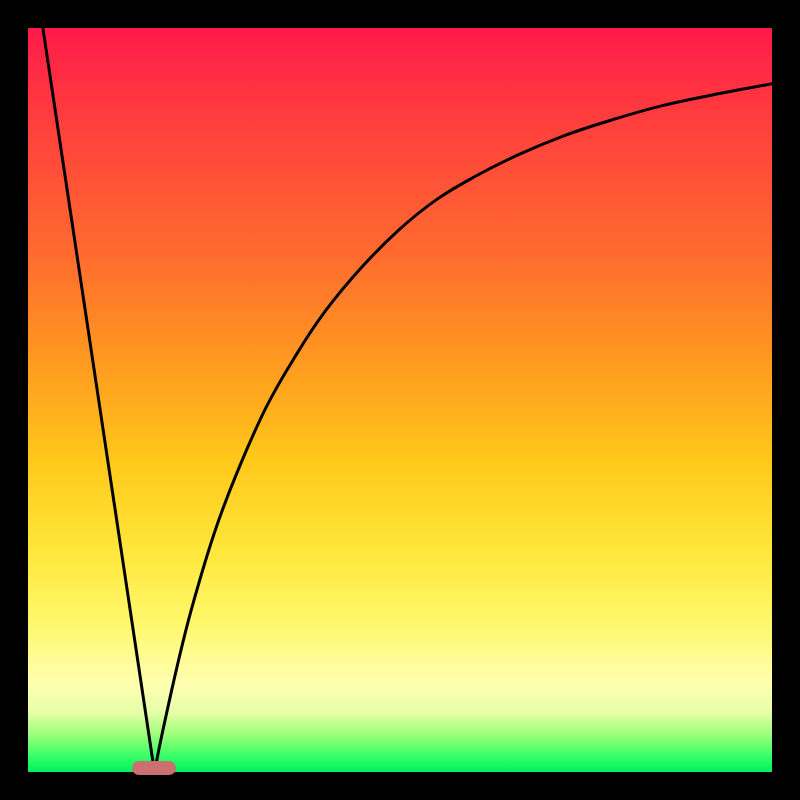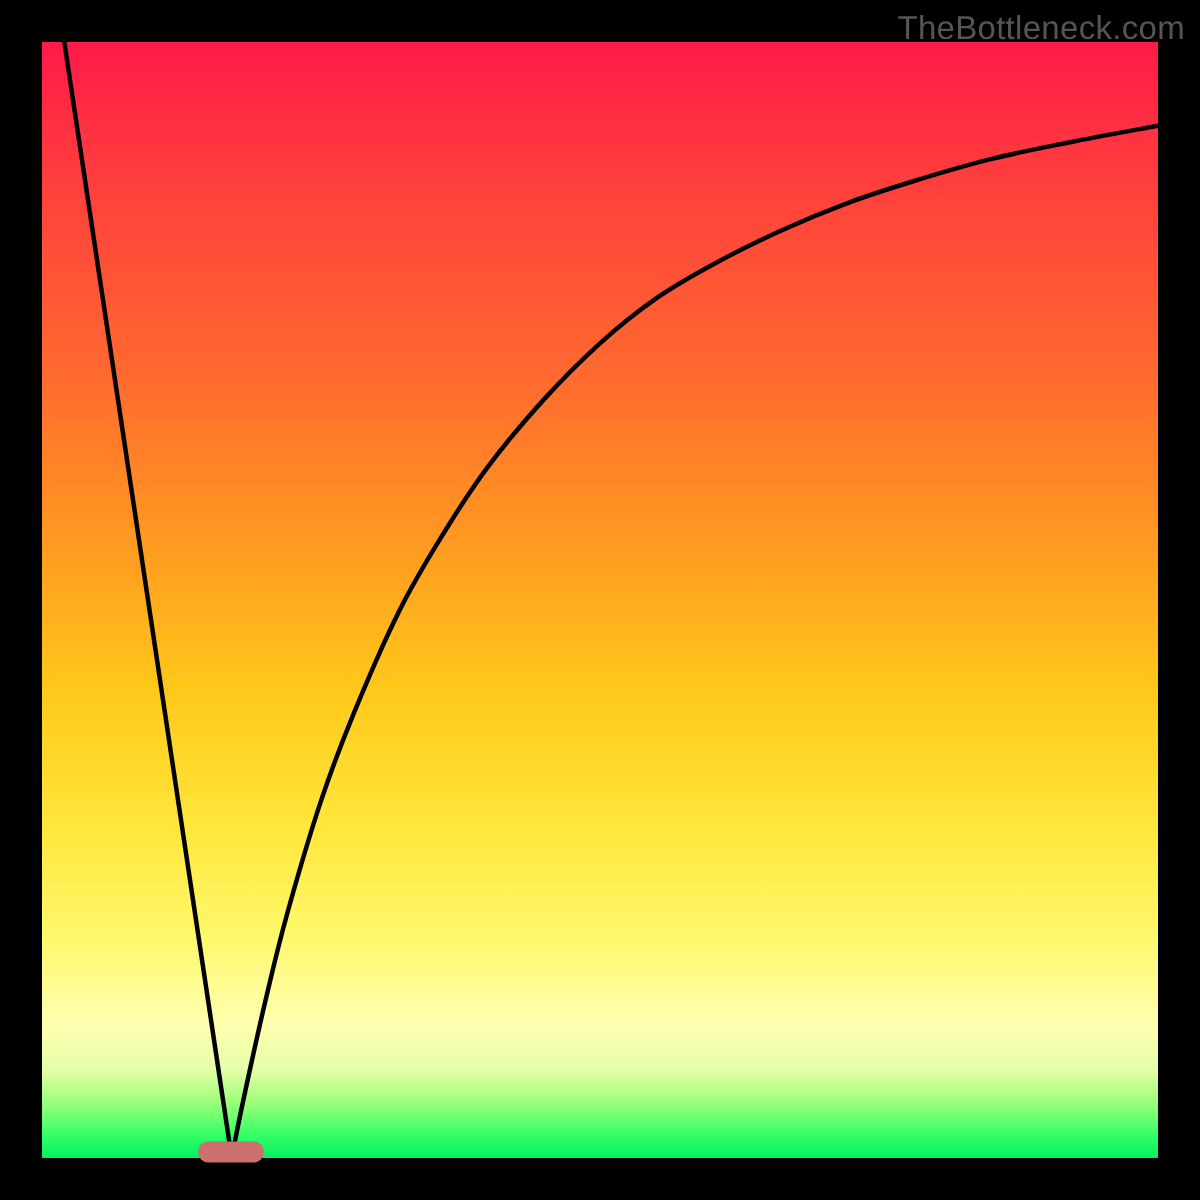--- a/index.html
+++ b/index.html
@@ -73,15 +73,14 @@
 
     <svg class="curve-svg" viewBox="0 0 744 744" preserveAspectRatio="none">
       <path id="left-branch-path" d="M14.88 0.00 L126.48 744.00" stroke="#000" stroke-width="3" fill="none"></path>
       <path id="right-branch-path" d="M126.48 744.00 C 127.82 737.30, 129.90 725.55, 133.92 706.80 C 137.94 688.05, 143.44 662.61, 148.80 639.84 C 154.16 617.07, 156.98 604.43, 163.68 580.32 C 170.38 556.21, 177.96 530.03, 186.00 505.92 C 194.04 481.81, 198.95 469.17, 208.32 446.40 C 217.69 423.63, 227.37 400.87, 238.08 379.44 C 248.79 358.01, 257.13 344.77, 267.84 327.36 C 278.55 309.95, 285.55 298.79, 297.60 282.72 C 309.65 266.65, 321.41 252.81, 334.80 238.08 C 348.19 223.35, 358.61 212.93, 372.00 200.88 C 385.39 188.83, 395.81 180.49, 409.20 171.12 C 422.59 161.75, 431.67 156.84, 446.40 148.80 C 461.13 140.76, 474.97 133.85, 491.04 126.48 C 507.11 119.11, 519.61 113.91, 535.68 107.88 C 551.75 101.85, 562.91 98.36, 580.32 93.00 C 597.73 87.64, 613.65 82.81, 632.40 78.12 C 651.15 73.43, 664.39 70.98, 684.48 66.96 C 704.57 62.94, 733.29 57.81, 744.00 55.80" stroke="#000" stroke-width="3" fill="none"></path>
     </svg>
 
     <div class="marker" id="min-marker" style="left: 126.48px; top: 740px;"></div>
 
   </div>
 
-  <div class="watermark">TheBottleneck.com</div>
 
 </div>
 
 </body></html>

